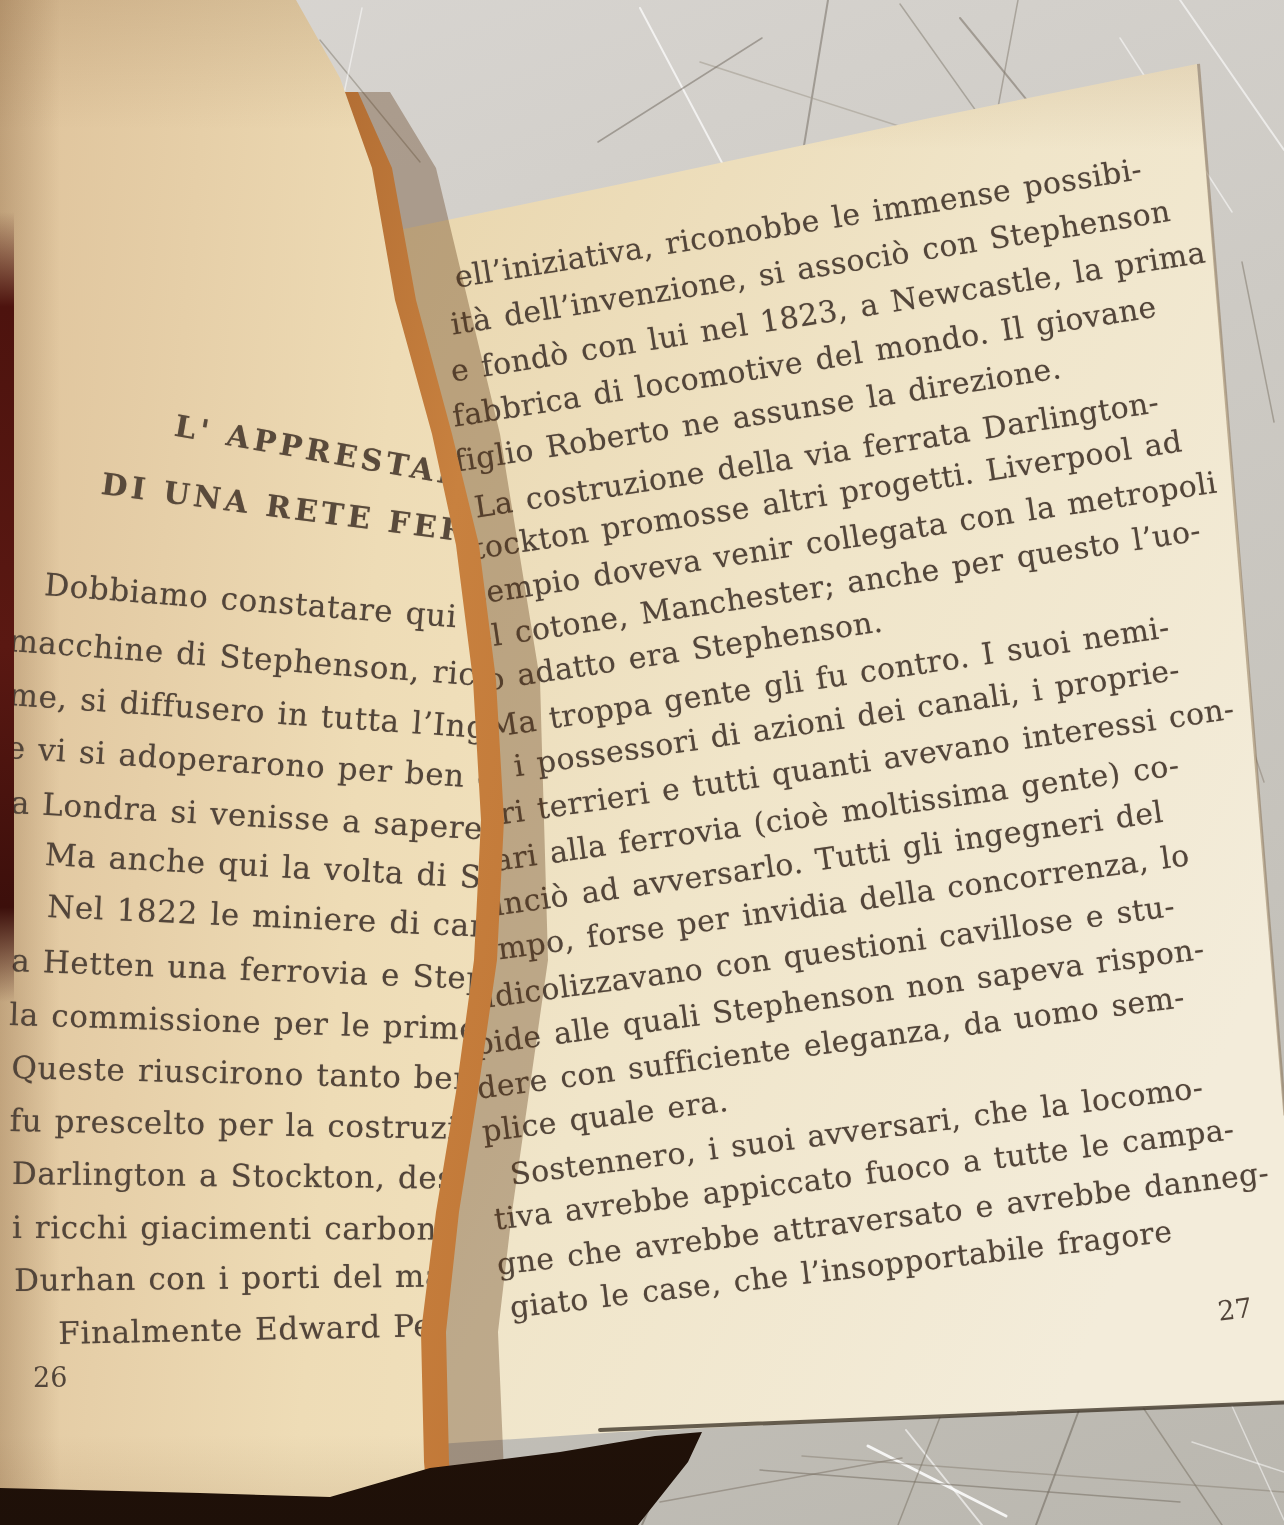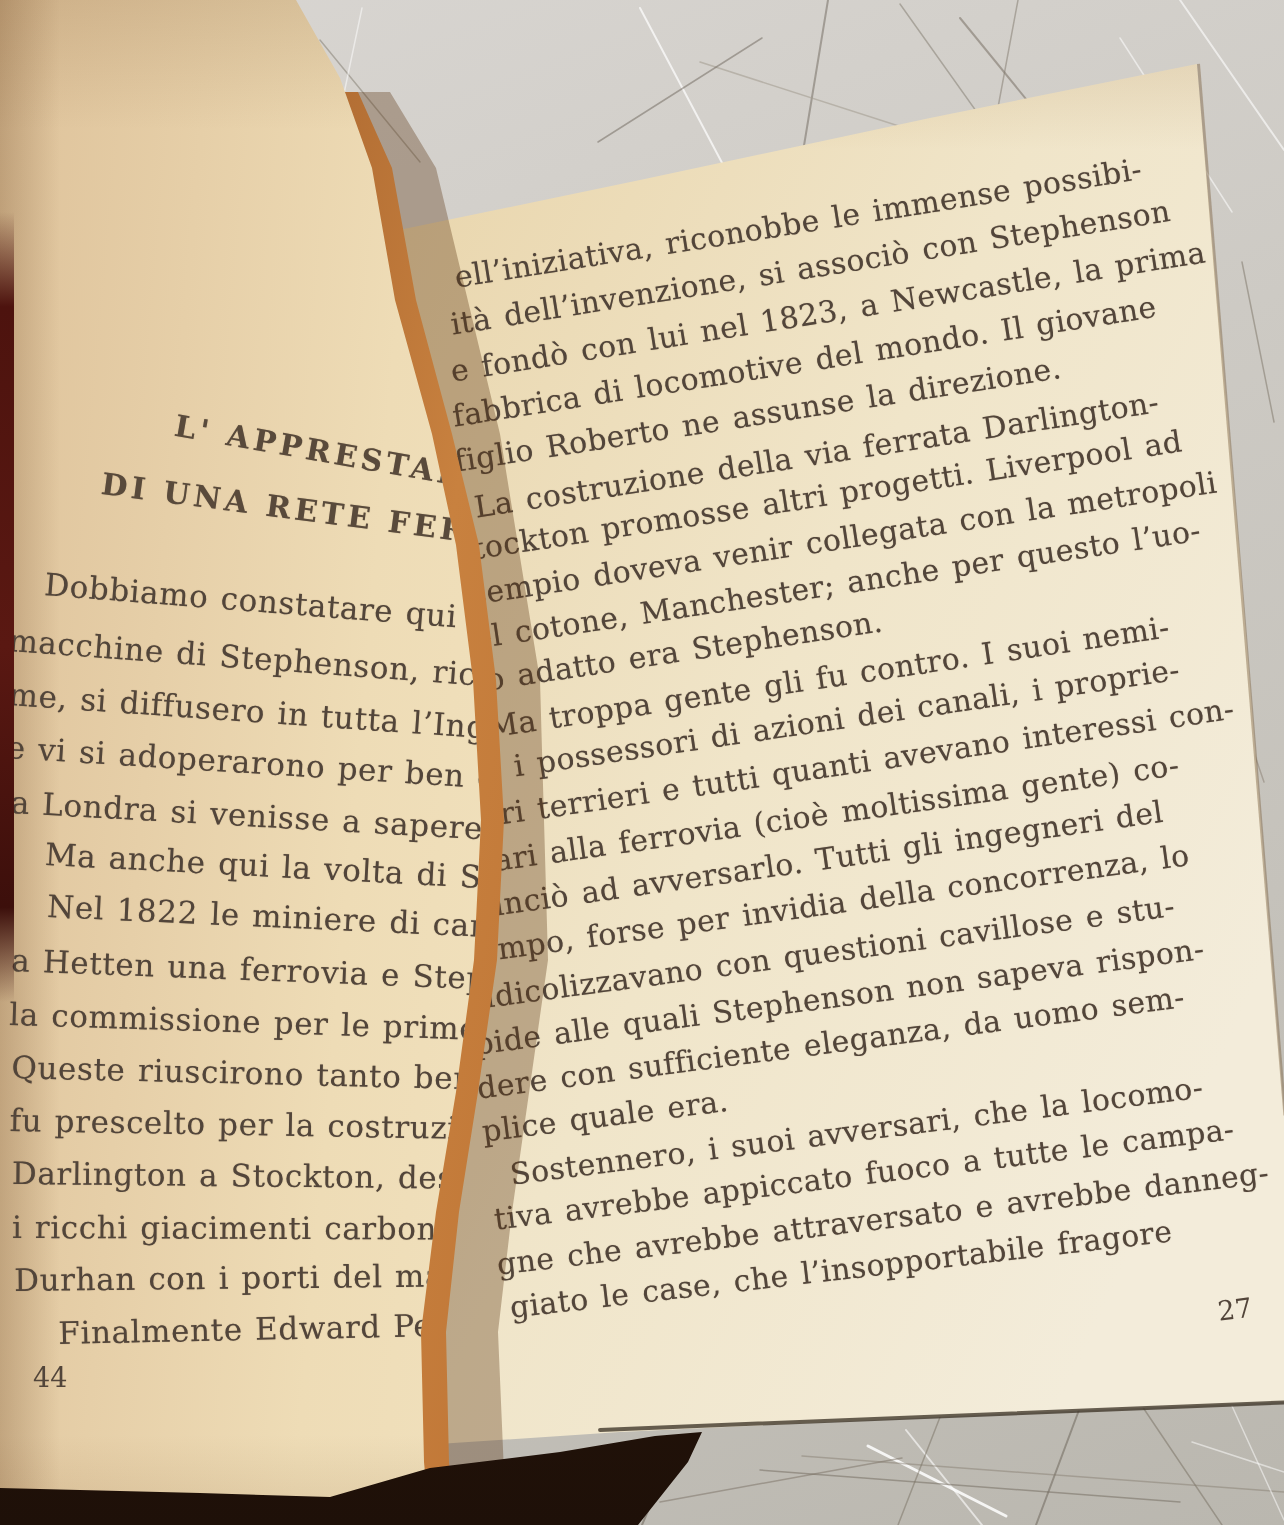--- a/index.html
+++ b/index.html
@@ -156,19 +156,19 @@
     <div class="line" style="left:48px;top:888px;transform:rotate(2.6deg)">Nel 1822 le miniere di carbon</div>
     <div class="line" style="left:12px;top:942px;transform:rotate(2.2deg)">a Hetten una ferrovia e Stephen</div>
     <div class="line" style="left:10px;top:996px;transform:rotate(1.8deg)">la commissione per le prime cinque</div>
     <div class="line" style="left:12px;top:1049px;transform:rotate(1.4deg)">Queste riuscirono tanto bene che</div>
     <div class="line" style="left:10px;top:1102px;transform:rotate(1deg)">fu prescelto per la costruzione de</div>
     <div class="line" style="left:12px;top:1155px;transform:rotate(0.6deg)">Darlington a Stockton, destinata</div>
     <div class="line" style="left:12px;top:1209px;transform:rotate(0.2deg)">i ricchi giacimenti carboniferi del</div>
     <div class="line" style="left:14px;top:1262px;transform:rotate(-0.6deg)">Durhan con i porti del mare del</div>
     <div class="line" style="left:58px;top:1315px;transform:rotate(-1.2deg)">Finalmente Edward Pease, che</div>
 
-    <div class="pagenum" style="left:33px;top:1362px">44</div>
+    <div class="pagenum" style="left:33px;top:1362px">26</div>
   </div>
 
   <div class="cover-strip"></div>
   <div class="bottom-shadow"></div>
 
 </div>
 
 </body></html>

